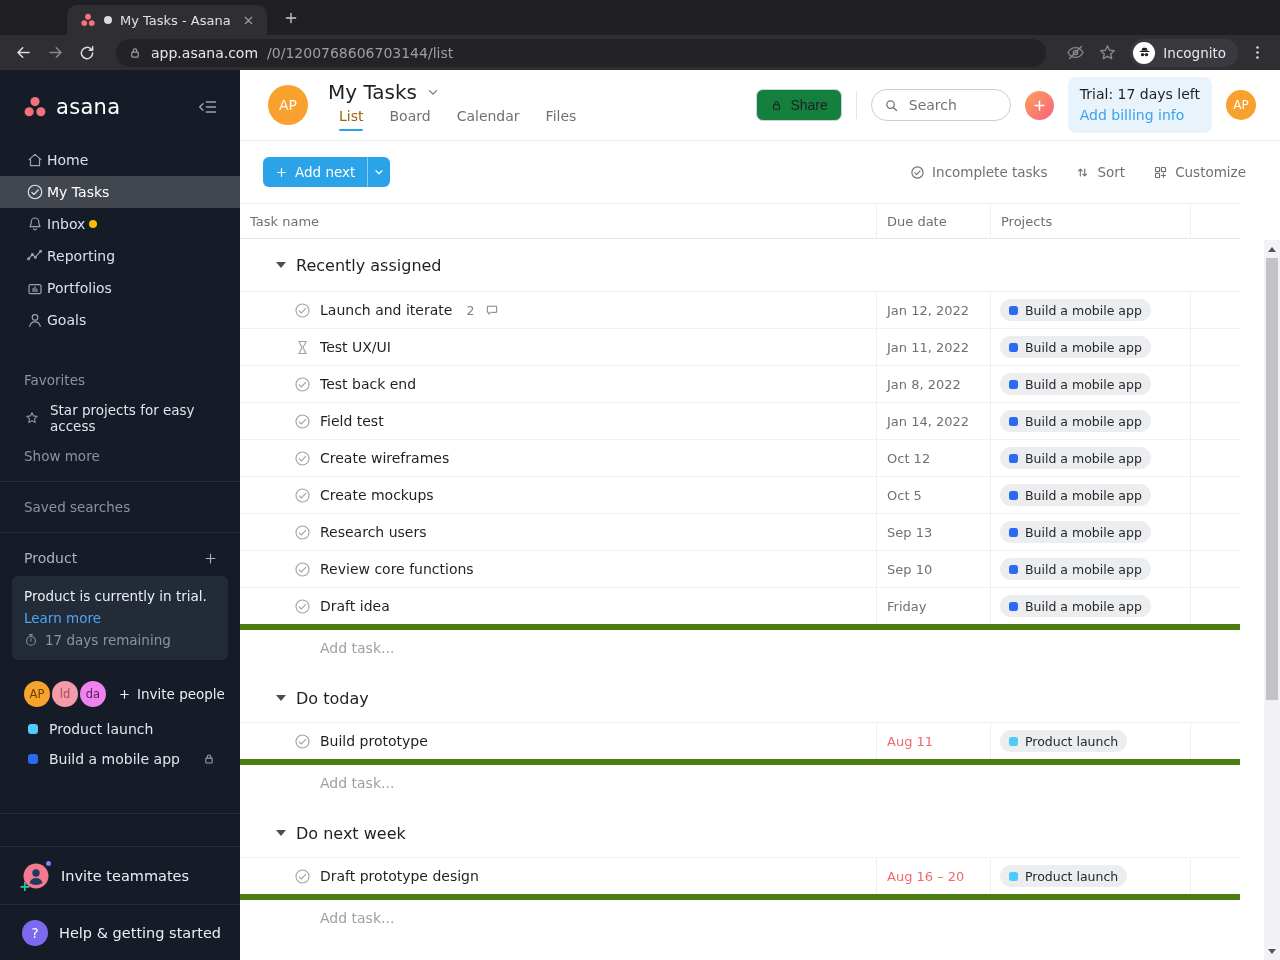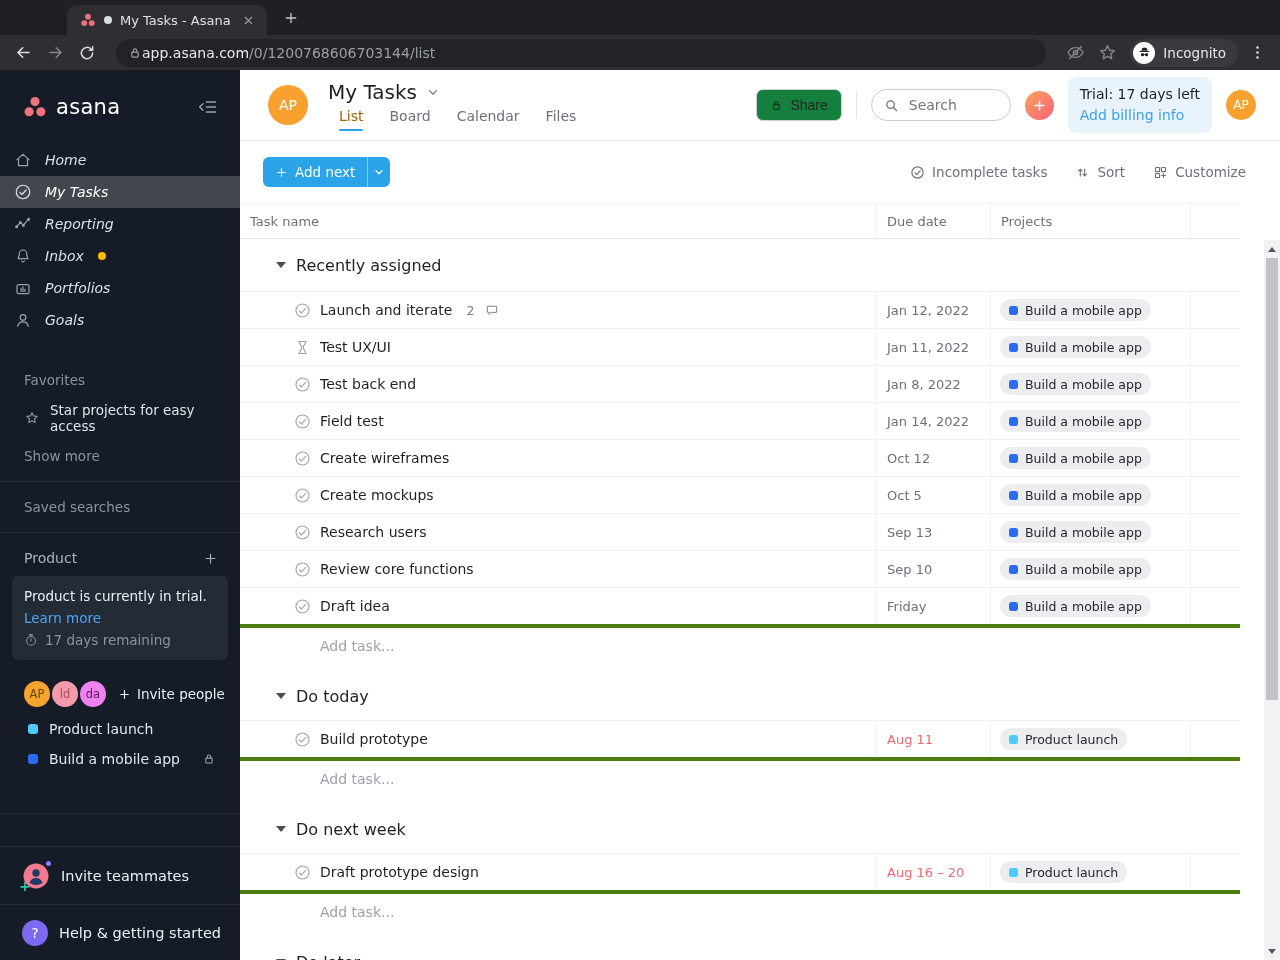--- a/index.html
+++ b/index.html
@@ -11,36 +11,36 @@
   .tabstrip{height:35px;background:#201f23;display:flex;align-items:flex-end;padding-left:67px;}
   .btab{width:200px;height:30px;background:#2f2e33;border-radius:10px 10px 0 0;display:flex;align-items:center;padding:0 10px 0 13px;gap:8px;}
   .favicon{width:16px;height:16px;flex:0 0 auto;}
   .tab-dot{width:8px;height:8px;border-radius:50%;background:#d9dce0;flex:0 0 auto;}
   .tab-title{font-size:13px;color:#dee1e6;flex:1;white-space:nowrap;overflow:hidden;}
   .tab-close{color:#9aa0a6;width:18px;height:18px;display:flex;align-items:center;justify-content:center;}
   .newtab{width:28px;height:28px;margin:0 0 3px 10px;display:flex;align-items:center;justify-content:center;color:#c7cacd;}
   .chrome-bar{height:35px;background:#2f2e33;display:flex;align-items:center;padding:0 10px;gap:6px;}
   .cicon{width:26px;height:26px;display:flex;align-items:center;justify-content:center;color:#dadce0;}
   .cicon.dim{color:#83878c;}
-  .omnibox{flex:1;height:28px;background:#232227;border-radius:14px;margin:0 10px;display:flex;align-items:center;padding:0 12px;font-size:14px;}
+  .omnibox{flex:1;height:28px;background:#232227;border-radius:14px;margin:0 10px;display:flex;align-items:center;padding:0 12px;gap:9px;font-size:14px;}
   .url-host{color:#e6e8ea;}
   .url-path{color:#9aa0a6;}
   .incog-chip{height:28px;background:#3a393f;border-radius:14px;display:flex;align-items:center;gap:8px;padding:0 12px 0 3px;margin-left:4px;}
   .incog-ic{width:22px;height:22px;background:#fff;border-radius:50%;display:flex;align-items:center;justify-content:center;color:#202124;}
   .incog-label{color:#e6e8ea;font-size:13.5px;}
 
   
   .app{position:absolute;top:70px;left:0;right:0;bottom:0;}
 
   
   .sidebar{position:absolute;left:0;top:0;bottom:0;width:240px;background:#161c27;color:#e9eef5;font-size:14px;overflow:hidden;}
   .sb-logo{height:74px;display:flex;align-items:center;padding:0 22px;}
   .wordmark{margin-left:8px;font-size:21px;color:#ffffff;letter-spacing:.3px;}
   .collapse{margin-left:auto;color:#9aa2ad;}
-  .nav-item{height:32px;display:flex;align-items:center;padding-left:14px;gap:13px;color:#d9e0e8;cursor:pointer;font-style:italic;}
+  .nav-item{height:32px;display:flex;align-items:center;padding-left:26px;gap:3px;color:#d9e0e8;cursor:pointer;}
   .nav-item.active{background:#42474f;color:#fff;}
   .nav-icon{width:18px;height:18px;color:#99a2ae;flex:0 0 auto;}
   .nav-item.active .nav-icon{color:#d9e0e8;}
   .nav-badge{width:8px;height:8px;border-radius:50%;background:#fcbd01;margin-left:1px;}
   .sb-label{color:#8a93a0;font-size:13.5px;padding-left:24px;}
   .fav-label{margin-top:36px;}
   .fav-hint{margin-top:14px;display:flex;align-items:center;gap:10px;padding-left:24px;color:#dfe5ec;font-size:13.5px;}
   .star-ic{width:16px;height:16px;color:#8a93a0;}
   .show-more{margin-top:14px;padding-left:24px;color:#8a93a0;font-size:13.5px;}
   .sb-divider{height:1px;background:#262d38;margin-top:17px;}
@@ -101,21 +101,21 @@
   .col-header{height:36px;width:1000px;border-top:1px solid #f0f1f4;border-bottom:1px solid #e6e9ec;display:grid;grid-template-columns:636px 114px 200px 50px;color:#6d7177;font-size:13px;}
   .col-header>div{display:flex;align-items:center;padding-left:10px;}
   .col-header>div+div{border-left:1px solid #eef0f3;}
 
   .table-body{width:1000px;}
   .sec-head{height:52px;display:flex;align-items:center;padding-left:36px;gap:10px;cursor:pointer;}
   .tsection+.tsection{margin-top:8px;}
   .tsection+.tsection .sec-head{height:48px;}
   .tri{width:0;height:0;border-left:5px solid transparent;border-right:5px solid transparent;border-top:6px solid #4a4e52;}
   .sec-title{font-size:16px;color:#1e2124;}
-  .rows{border-bottom:4px solid #4d7c0f;}
+  .rows{border-bottom:6px solid #4d7c0f;}
   .trow{display:grid;grid-template-columns:636px 114px 200px 50px;height:37px;border-top:1px solid #eef0f3;font-size:14px;color:#1e2124;cursor:pointer;}
   .trow>div{display:flex;align-items:center;}
   .name-cell{padding-left:54px;gap:9px;}
   .ticon{width:17px;height:17px;color:#9ea4aa;flex:0 0 auto;}
   .tcom{margin-left:5px;font-size:12.5px;color:#7a7f84;}
   .tbub{width:14px;height:14px;color:#7a7f84;margin-left:2px;}
   .due-cell{padding-left:10px;font-size:13px;color:#6d7177;border-left:1px solid #eef0f3;}
   .due-cell.red{color:#f0696f;}
   .proj-cell{padding-left:9px;border-left:1px solid #eef0f3;}
   .extra-cell{border-left:1px solid #eef0f3;}
@@ -253,38 +253,38 @@
               <svg viewBox="0 0 24 24" width="18" height="18" fill="none" stroke="currentColor" stroke-width="1.6" stroke-linecap="round" stroke-linejoin="round">
                 <circle cx="12" cy="12" r="9"></circle>
                 <path d="M7.8 12.5l2.8 2.8 5.6-6"></path>
               </svg>
             </span>
             <span>My Tasks</span>
           </div>
           <div class="nav-item">
             <span class="nav-icon">
               <svg viewBox="0 0 24 24" width="18" height="18" fill="none" stroke="currentColor" stroke-width="1.6" stroke-linecap="round" stroke-linejoin="round">
+                <path d="M12 4a5 5 0 0 1 5 5c0 4.2 1.5 4.6 1.5 6.5h-13C5.5 13.6 7 13.2 7 9a5 5 0 0 1 5-5z"></path>
+                <path d="M10.2 18.5a1.9 1.9 0 0 0 3.6 0"></path>
+              </svg>
+            </span>
+            <span>Inbox</span>
+            <span class="nav-badge"></span>
+          </div>
+          <div class="nav-item">
+            <span class="nav-icon">
+              <svg viewBox="0 0 24 24" width="18" height="18" fill="none" stroke="currentColor" stroke-width="1.6" stroke-linecap="round" stroke-linejoin="round">
                 <path d="M3.5 15.5l5-5.5 4 3.5 7-8"></path>
                 <circle cx="3.5" cy="15.5" r="1.2" fill="currentColor"></circle>
                 <circle cx="8.5" cy="10" r="1.2" fill="currentColor"></circle>
                 <circle cx="12.5" cy="13.5" r="1.2" fill="currentColor"></circle>
                 <circle cx="19.5" cy="5.5" r="1.2" fill="currentColor"></circle>
               </svg>
             </span>
             <span>Reporting</span>
-          </div>
-          <div class="nav-item">
-            <span class="nav-icon">
-              <svg viewBox="0 0 24 24" width="18" height="18" fill="none" stroke="currentColor" stroke-width="1.6" stroke-linecap="round" stroke-linejoin="round">
-                <path d="M12 4a5 5 0 0 1 5 5c0 4.2 1.5 4.6 1.5 6.5h-13C5.5 13.6 7 13.2 7 9a5 5 0 0 1 5-5z"></path>
-                <path d="M10.2 18.5a1.9 1.9 0 0 0 3.6 0"></path>
-              </svg>
-            </span>
-            <span>Inbox</span>
-            <span class="nav-badge"></span>
           </div>
           <div class="nav-item">
             <span class="nav-icon">
               <svg viewBox="0 0 24 24" width="18" height="18" fill="none" stroke="currentColor" stroke-width="1.6" stroke-linecap="round" stroke-linejoin="round">
                 <rect x="4" y="7.5" width="16" height="12" rx="2"></rect>
                 <path d="M9.5 12.5v4M12 10.5V16.5M14.5 13.5v3"></path>
               </svg>
             </span>
             <span>Portfolios</span>
           </div>

